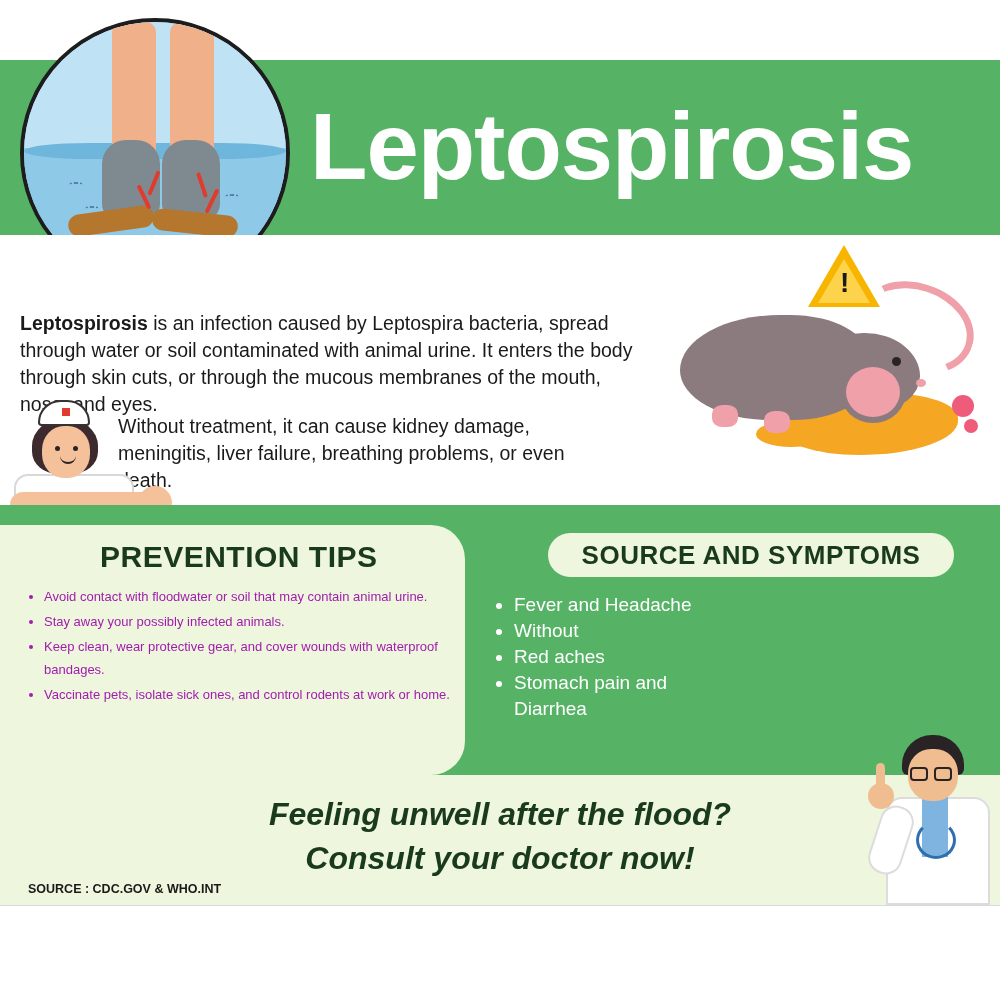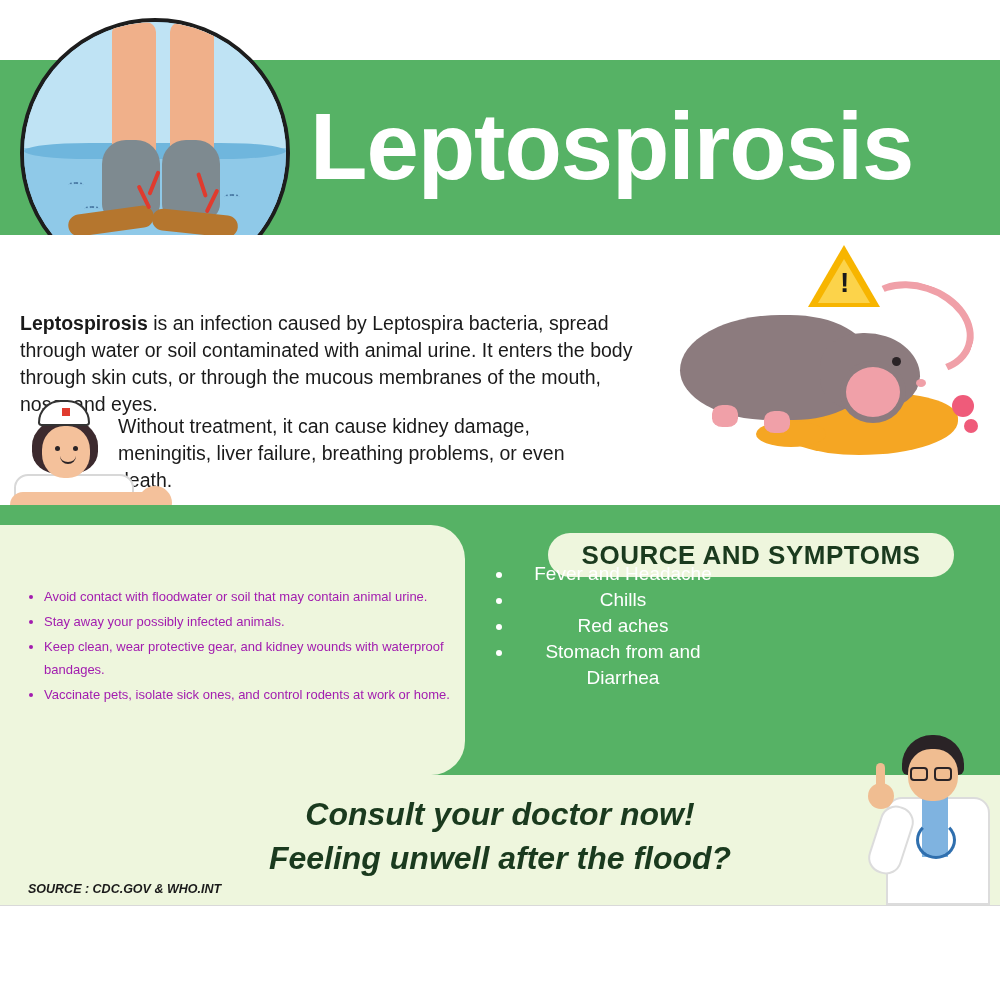--- a/index.html
+++ b/index.html
@@ -150,39 +150,39 @@
     position: absolute; left: 548px; top: 533px;
     width: 406px; height: 44px;
     line-height: 44px; text-align: center;
     font-size: 26px; font-weight: bold; color: #1a3a1e;
     letter-spacing: 0.5px;
   }
   .sym-col {
     position: absolute;
     font-size: 19px; line-height: 26px; color: #ffffff;
   }
-  .sym-col.left  { left: 492px; top: 561px; width: 240px; text-align: center; }
+  .sym-col.left  { left: 492px; top: 592px; width: 240px; }
   .sym-col.right { left: 735px; top: 592px; width: 250px; }
   .sym-col li { margin-left: 22px; }
 
   
   .cta-band {
     position: absolute; left: 0; top: 775px;
     width: 1000px; height: 130px;
     background: #eef6dd;
   }
   .cta-text {
     position: absolute; left: 120px; top: 792px;
     width: 760px; text-align: center;
     font-size: 32px; font-weight: bold; font-style: italic;
     color: #1a3a1e; line-height: 44px;
   }
   .source {
     position: absolute; left: 28px; top: 882px;
-    font-size: 12.5px; font-weight: bold; font-style: italic; color: #1a1a1a;
+    font-size: 12.5px; font-weight: bold; color: #1a1a1a;
   }
 
   
   .doc-wrap { position:absolute; left:880px; top:735px; width:120px; height:170px; }
   .doc-hair { position:absolute; left:22px; top:0px; width:62px; height:40px; background:#2a2326; border-radius:30px 30px 6px 6px; }
   .doc-face { position:absolute; left:28px; top:14px; width:50px; height:52px; background:#f0bd91; border-radius:46%; }
   .doc-glass { position:absolute; top:32px; width:18px; height:14px; border:2px solid #2a2326; border-radius:4px; }
   .doc-glass.l { left:30px; } .doc-glass.r { left:54px; }
   .doc-coat { position:absolute; left:6px; top:62px; width:104px; height:108px; background:#ffffff; border:2px solid #dcdcdc; border-radius:16px 16px 0 0; }
   .doc-shirt { position:absolute; left:42px; top:62px; width:26px; height:60px; background:#7fb3e0; }
@@ -264,40 +264,41 @@
       <div class="nurse-eye l"></div>
       <div class="nurse-eye r"></div>
       <div class="nurse-smile"></div>
       <div class="nurse-cap"></div>
     </div>
   </div>
 
   <div class="mid-band"></div>
 
   <div class="prevention-card"></div>
+  <div class="prevention-title">PREVENTION TIPS</div>
   <ul class="prevention-list">
     <li>Avoid contact with floodwater or soil that may contain animal urine.</li>
     <li>Stay away your possibly infected animals.</li>
-    <li>Keep clean, wear protective gear, and kidney wounds with waterproof bandages.</li>
+    <li>Keep clean, wear protective gear, and cover wounds with waterproof bandages.</li>
     <li>Vaccinate pets, isolate sick ones, and control rodents at work or home.</li>
   </ul>
 
   <div class="symptoms-pill"></div>
   <div class="symptoms-title">SOURCE AND SYMPTOMS</div>
   <ul class="sym-col left">
     <li>Fever and Headache</li>
-    <li>Chills</li>
+    <li>Without</li>
     <li>Red aches</li>
-    <li>Stomach from and Diarrhea</li>
+    <li>Stomach pain and Diarrhea</li>
   </ul>
 
   <div class="cta-band"></div>
   <div class="cta-text">
+    <div>Feeling unwell after the flood?</div>
     <div>Consult your doctor now!</div>
-    <div>Feeling unwell after the flood?</div>
   </div>
   <div class="source">SOURCE : CDC.GOV &amp; WHO.INT</div>
 
   <div class="doc-wrap">
     <div class="doc-coat"></div>
     <div class="doc-shirt"></div>
     <div class="doc-stetho"></div>
     <div class="doc-arm"></div>
     <div class="doc-hand"></div>
     <div class="doc-finger"></div>

